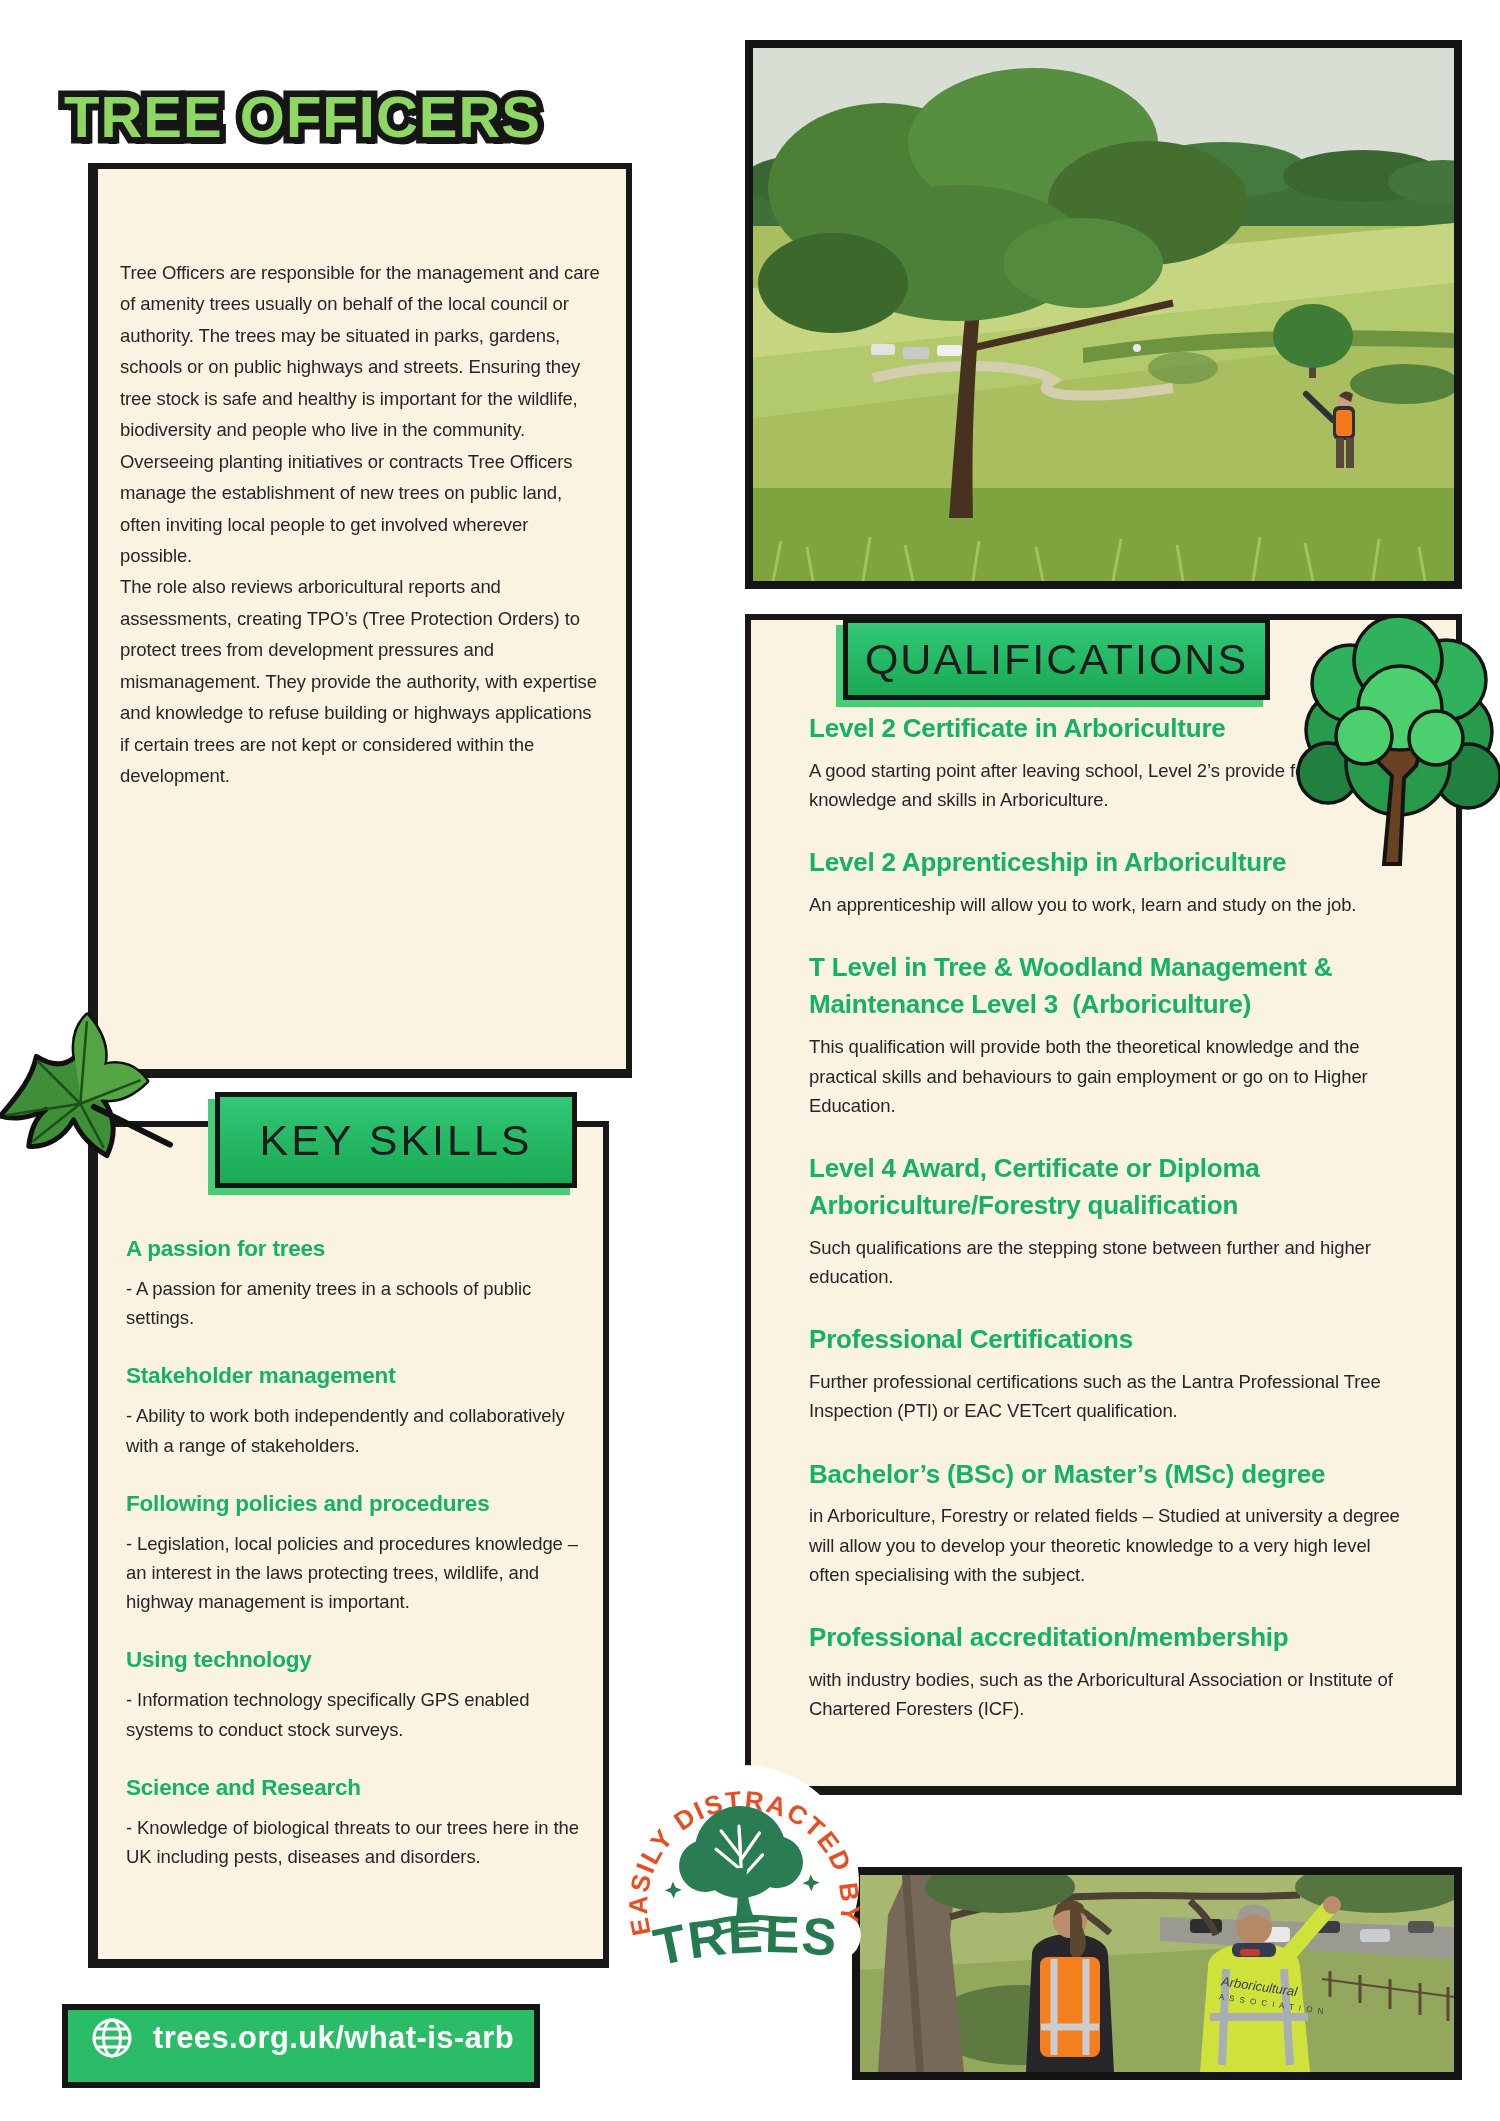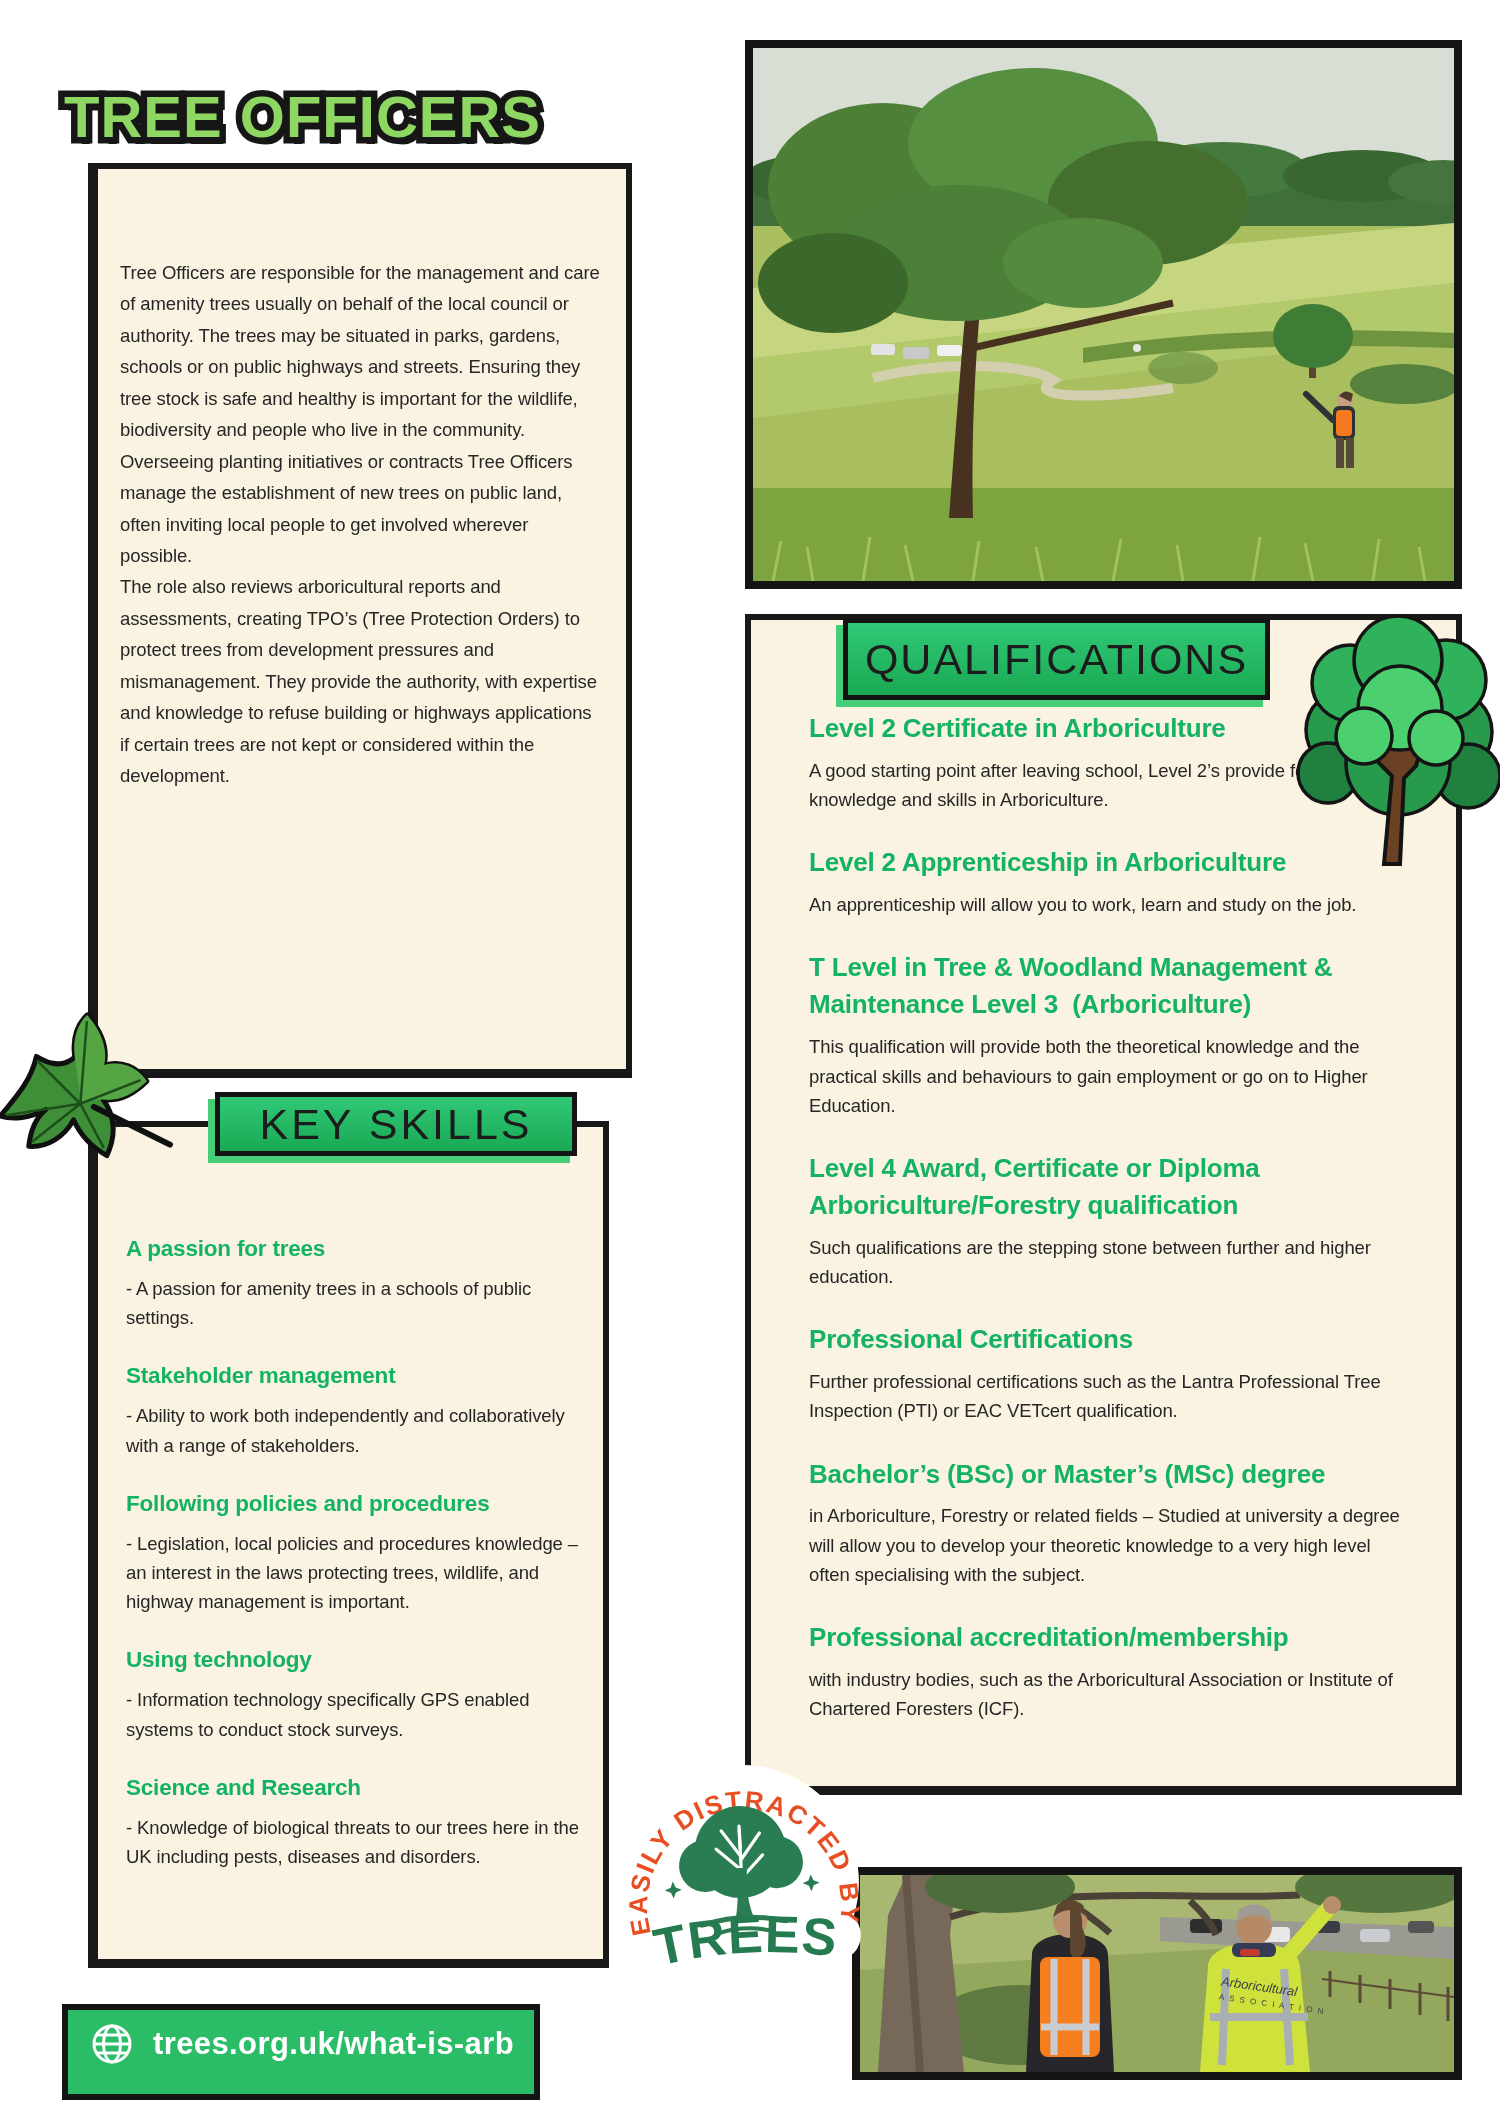--- a/index.html
+++ b/index.html
@@ -45,26 +45,26 @@
   .panel-quals  .item { margin-bottom:30px; }
 
   
   .banner {
     position:absolute; display:flex; align-items:center; justify-content:center;
     background:linear-gradient(180deg,#31c877 0%,#1aa953 100%);
     border:5px solid #141414; border-radius:0;
     box-shadow:-7px 7px 0 #45cd78;
     font-weight:400; color:#1c1c1c; z-index:4; white-space:nowrap;
   }
-  .banner-skills { left:215px; top:1092px; width:362px; height:64px; font-size:43px; letter-spacing:3px; }
+  .banner-skills { left:215px; top:1092px; width:362px; height:96px; font-size:43px; letter-spacing:3px; }
   .banner-quals  { left:843px; top:618px;  width:427px; height:82px;  font-size:43px; letter-spacing:2px; }
 
   
   .footer-bar {
-    position:absolute; left:62px; top:2004px; width:478px; height:96px; z-index:6;
+    position:absolute; left:62px; top:2004px; width:478px; height:84px; z-index:6;
     background:#2abc66; border:6px solid #141414;
     display:flex; align-items:center; gap:19px; padding:0 14px 16px 22px;
   }
   .footer-bar .url { font-size:31px; font-weight:800; color:#ffffff; letter-spacing:0.4px; white-space:nowrap; }
 
   
   .photo { position:absolute; border:8px solid #141414; overflow:hidden; background:#9db36a; z-index:2; }
   .photo-top    { left:745px; top:40px;   width:717px; height:549px; }
   .photo-bottom { left:852px; top:1867px; width:610px; height:213px; }
   .photo svg { display:block; }

